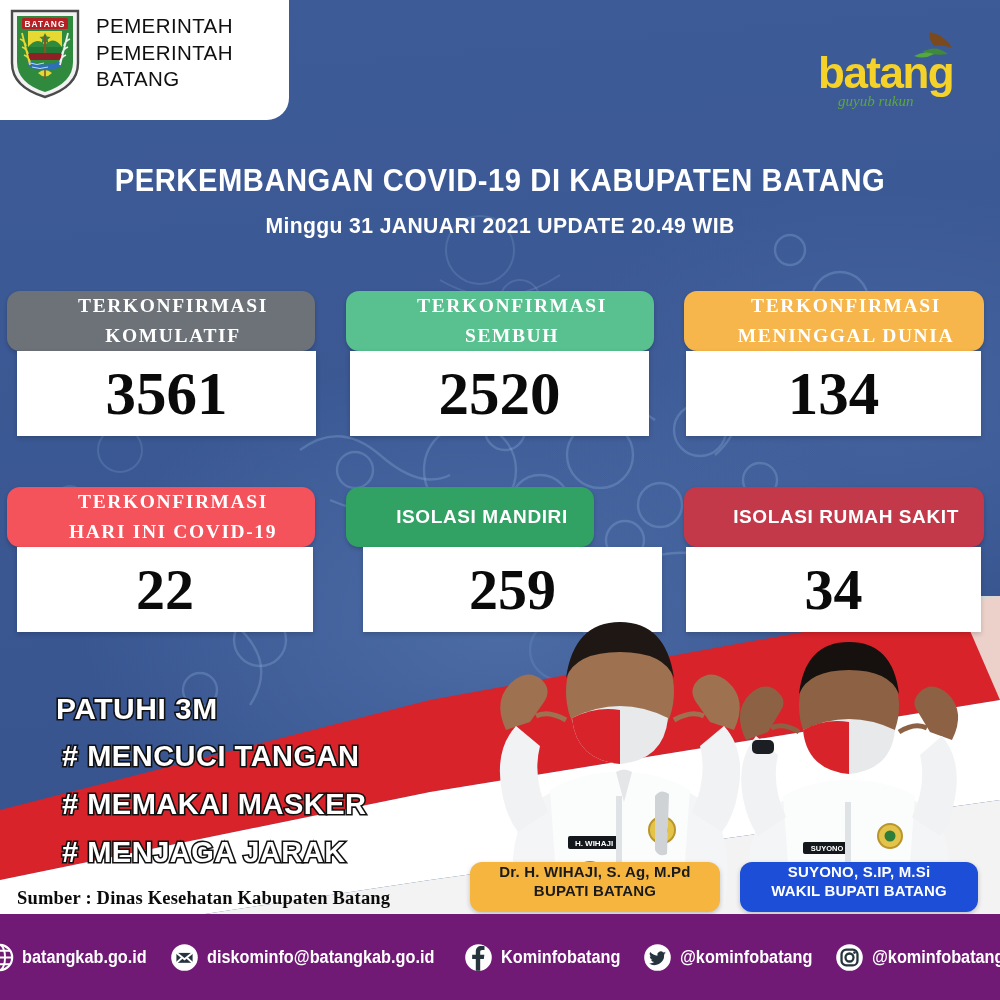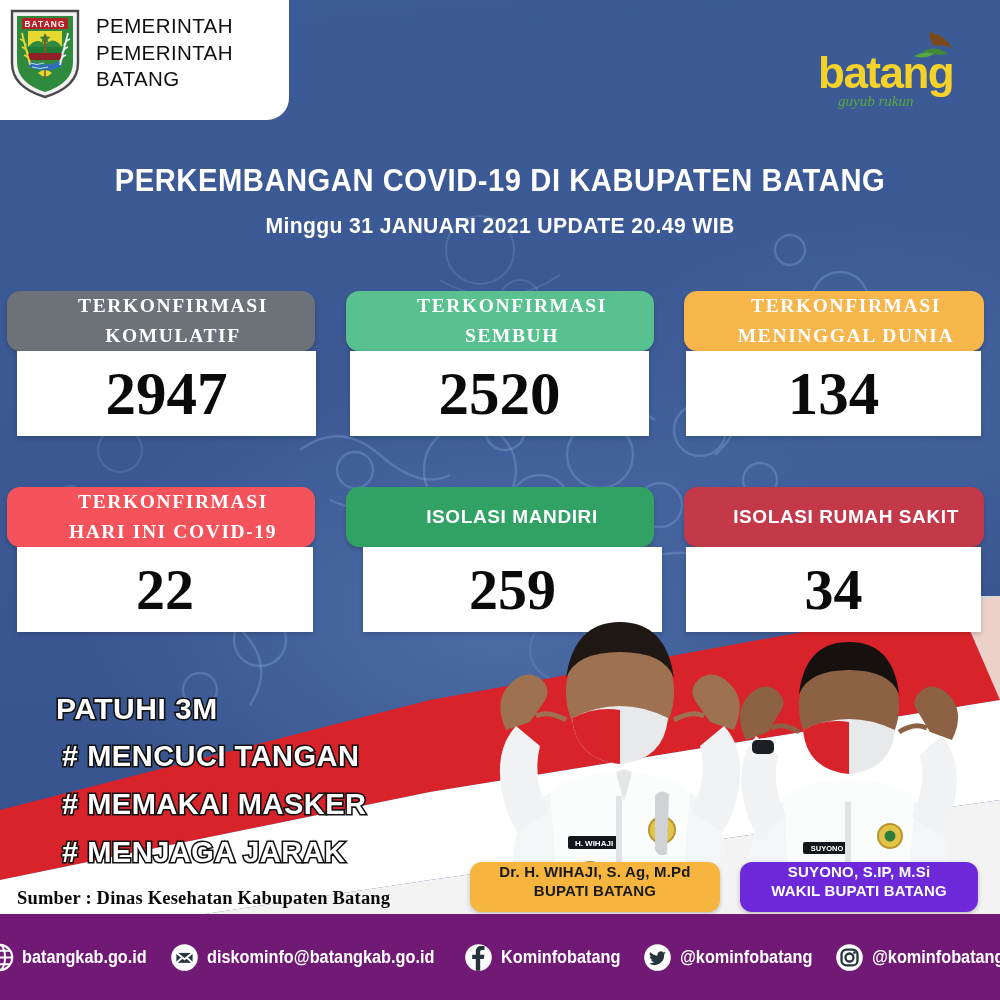--- a/index.html
+++ b/index.html
@@ -95,21 +95,21 @@
   #portraits { position:absolute; left:420px; top:600px; width:580px; height:305px; z-index:6; }
 
   .name-badge {
     position:absolute; z-index:9; border-radius:12px;
     display:flex; flex-direction:column; align-items:center; justify-content:flex-start;
     font-family:"Liberation Sans",sans-serif; font-weight:bold;
     font-size:15px; line-height:1.28; letter-spacing:.2px;
     box-shadow:0 2px 5px rgba(0,0,0,.22);
   }
   #badge-bupati { left:470px; top:862px; width:250px; height:50px; background:#f5b53f; color:#1a1a1a; }
-  #badge-wakil  { left:740px; top:862px; width:238px; height:50px; background:#6d28d9; color:#fff; }
+  #badge-wakil  { left:740px; top:862px; width:238px; height:50px; background:#1d4ed8; color:#fff; }
 
   
   #footer {
     position:absolute; left:0; bottom:0; width:1000px; height:86px; z-index:10;
     background:#701a75; display:flex; align-items:center; justify-content:center; gap:13px;
   }
   .contact { display:flex; align-items:center; gap:8px; }
   .contact .ico { width:29px; height:29px; flex:none; }
   .contact .txt {
     color:#fff; font-size:17.5px; font-weight:bold; white-space:nowrap;
@@ -204,21 +204,21 @@
 </svg>
 
 <div class="title-main">PERKEMBANGAN COVID-19 DI KABUPATEN BATANG</div>
 <div class="title-sub">Minggu 31 JANUARI 2021 UPDATE 20.49 WIB</div>
 
 <div class="card" style="left:8px; top:291px; width:308px;">
   <div class="card-head serif" style="background:#6d7278; width:308px; height:60px; margin-left:-1px;">
     <span>TERKONFIRMASI</span>
     <span>KOMULATIF</span>
   </div>
-  <div class="card-value" style="width:299px; height:85px; margin-left:9px; font-size:61px;">2947</div>
+  <div class="card-value" style="width:299px; height:85px; margin-left:9px; font-size:61px;">3561</div>
 </div>
 
 <div class="card" style="left:346px; top:291px; width:308px;">
   <div class="card-head serif" style="background:#58c18f; width:308px; height:60px;">
     <span>TERKONFIRMASI</span>
     <span>SEMBUH</span>
   </div>
   <div class="card-value" style="width:299px; height:85px; margin-left:4px; font-size:61px;">2520</div>
 </div>
 
@@ -232,21 +232,21 @@
 
 <div class="card" style="left:8px; top:487px; width:308px;">
   <div class="card-head serif" style="background:#f4535c; width:308px; height:60px; margin-left:-1px;">
     <span>TERKONFIRMASI</span>
     <span>HARI INI COVID-19</span>
   </div>
   <div class="card-value" style="width:296px; height:85px; margin-left:9px; font-size:58px;">22</div>
 </div>
 
 <div class="card" style="left:346px; top:487px; width:308px;">
-  <div class="card-head sans" style="background:#31a263; width:308px; height:60px;">
+  <div class="card-head sans" style="background:#31a263; width:248px; height:60px;">
     <span>ISOLASI MANDIRI</span>
   </div>
   <div class="card-value" style="width:299px; height:85px; margin-left:17px; font-size:58px;">259</div>
 </div>
 
 <div class="card" style="left:684px; top:487px; width:300px;">
   <div class="card-head sans" style="background:#c3394a; width:300px; height:60px;">
     <span>ISOLASI RUMAH SAKIT</span>
   </div>
   <div class="card-value" style="width:295px; height:85px; margin-left:2px; font-size:58px;">34</div>

